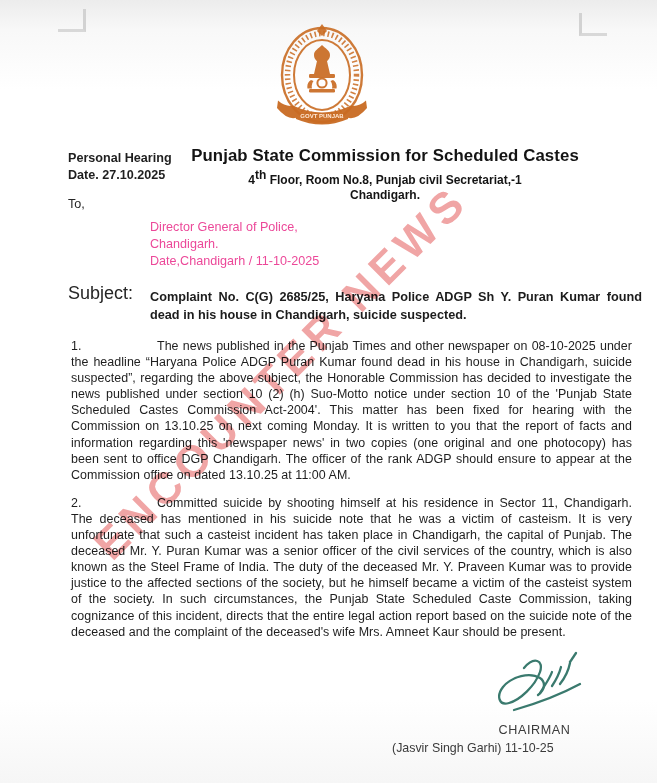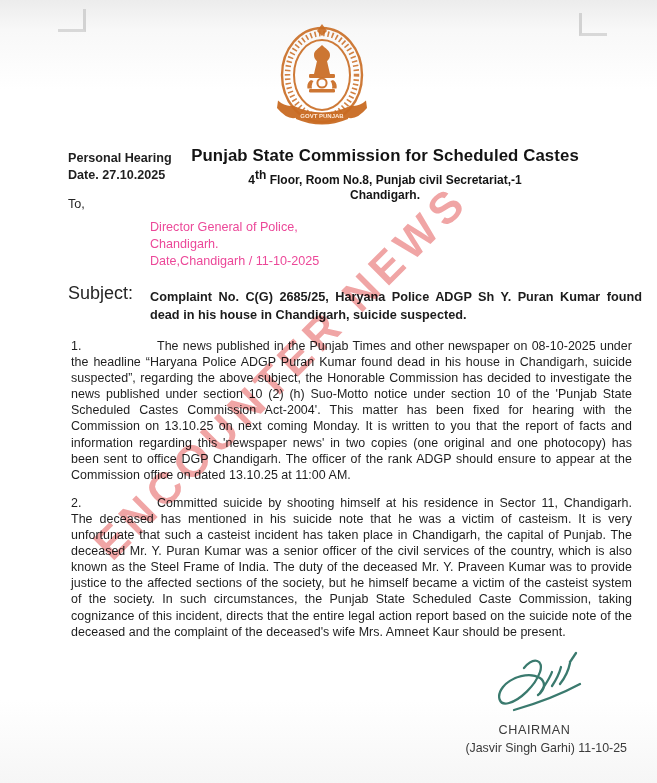--- a/index.html
+++ b/index.html
@@ -46,21 +46,21 @@
     transform:rotate(-45deg);transform-origin:0 0;
     font-size:44px;font-weight:800;letter-spacing:6px;white-space:nowrap;
     mix-blend-mode:multiply;opacity:.55;
     text-shadow:1px 1px 0 rgba(255,255,255,.35);
     pointer-events:none;
   }
 
   
   .signature{left:490px;top:648px;width:100px;height:76px;}
   .chairman{left:452px;top:723px;width:165px;text-align:center;font-size:12.6px;letter-spacing:0.6px;color:#3a3a3a;}
-  .sig-name{left:392px;top:741px;width:235px;text-align:right;font-size:12.4px;color:#3a3a3a;}
+  .sig-name{left:392px;top:741px;width:235px;text-align:left;font-size:12.4px;color:#3a3a3a;}
 </style>
 </head>
 <body>
 
 <div class="abs corner-tl"></div>
 <div class="abs corner-tr"></div>
 
 <div class="abs emblem">
   <svg width="116" height="112" viewBox="0 0 116 112">
     <g fill="none" stroke="#c96b22">

